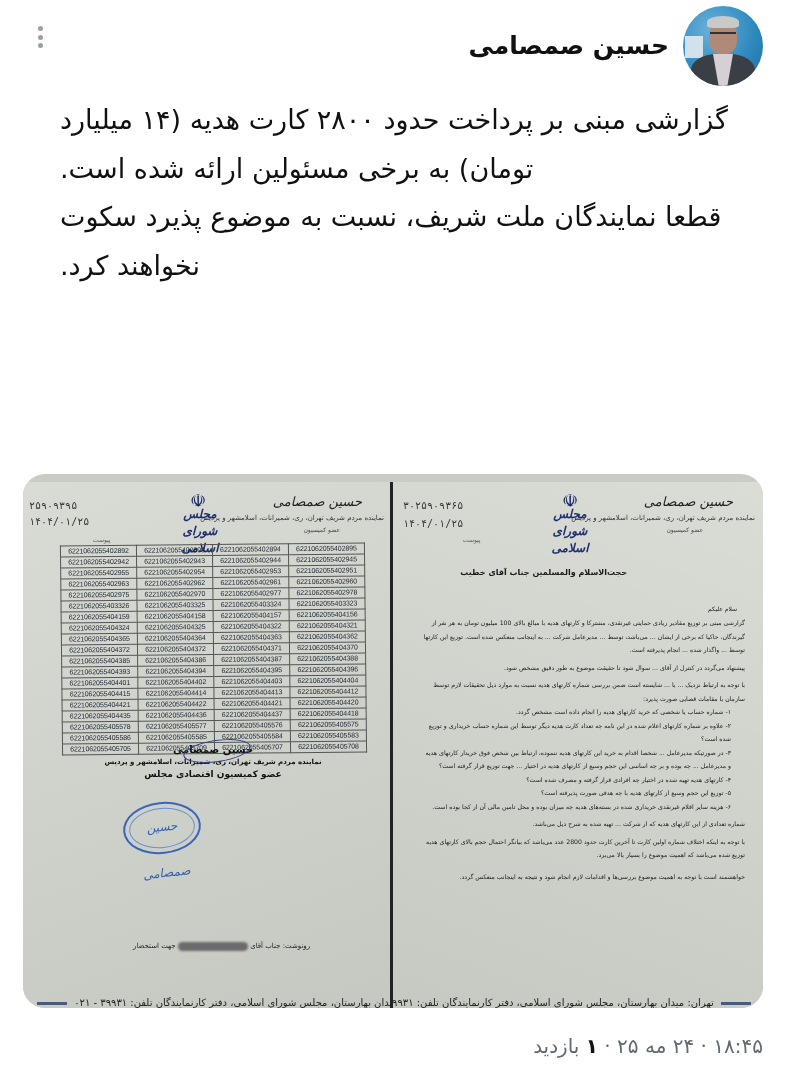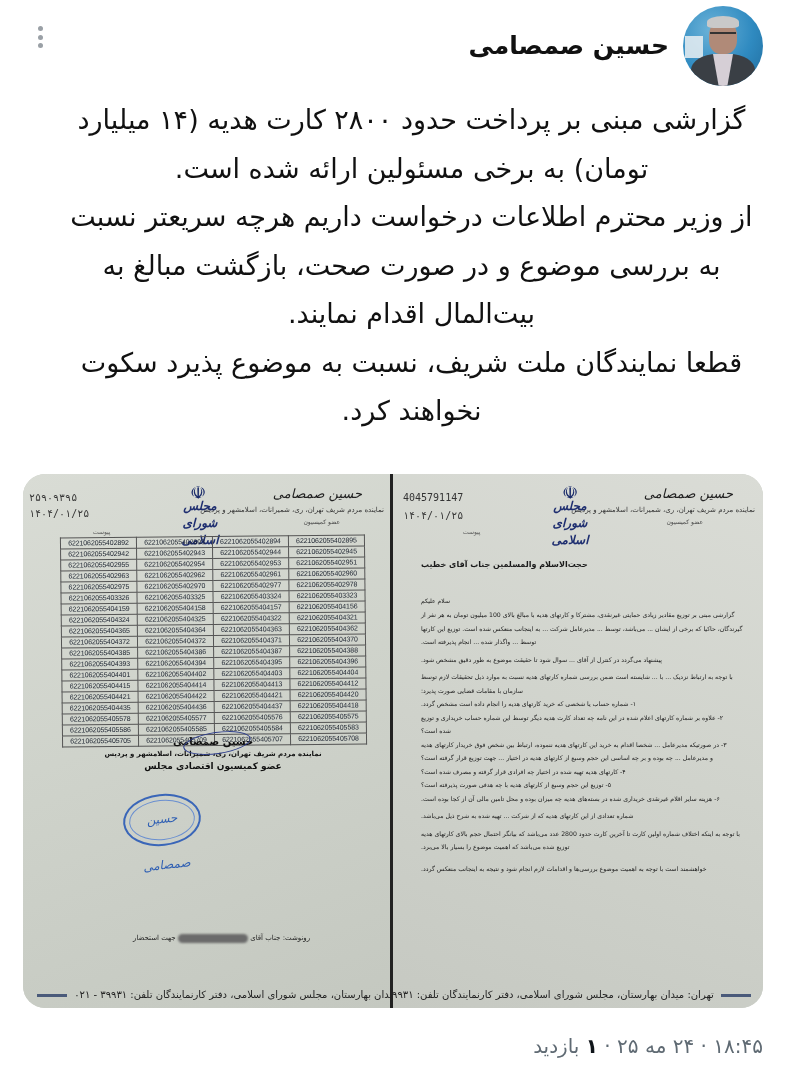--- a/index.html
+++ b/index.html
@@ -16,27 +16,27 @@
   .avatar .hair { position: absolute; left: 24px; top: 10px; width: 32px; height: 12px; border-radius: 50% 50% 20% 20%; background: #c9c9c9; }
   .avatar .glasses { position: absolute; left: 27px; top: 26px; width: 26px; height: 5px; border-top: 2px solid #333; }
   .avatar .body { position: absolute; left: 8px; top: 48px; width: 64px; height: 40px; border-radius: 40% 40% 0 0; background: #3a3f45; }
   .avatar .shirt { position: absolute; left: 30px; top: 48px; width: 20px; height: 34px; background: #d6cfd6; clip-path: polygon(0 0, 100% 0, 70% 100%, 30% 100%); }
   .avatar .screen { position: absolute; left: 2px; top: 30px; width: 18px; height: 22px; background: #e9eef2; opacity: .85; }
 
   .names { display: flex; flex-direction: column; align-items: flex-end; }
   .display-name { font-size: 25px; font-weight: bold; color: #111; direction: rtl; line-height: 34px; }
   .handle { font-size: 24px; color: #5b6670; line-height: 30px; }
 
-  .tweet-text { position: absolute; left: 60px; right: 22px; top: 96px; direction: rtl; text-align: center;
+  .tweet-text { position: absolute; left: 60px; right: 22px; top: 96px; direction: rtl; text-align: left;
     font-family: "DejaVu Sans", sans-serif; font-size: 27px; line-height: 48.5px; color: #111; }
   .tweet-text p { margin: 0; }
 
   .media { position: absolute; left: 23px; top: 474px; width: 740px; height: 534px; border-radius: 22px; overflow: hidden;
     background: #c8ccc4; display: flex; }
-  .doc { position: relative; height: 100%; background: linear-gradient(160deg, #d9dcd5 0%, #cfd3cb 45%, #c4c8c0 100%); overflow: hidden; }
+  .doc { position: relative; height: 100%; background: linear-gradient(160deg, #d9dcd5 0%, #cfd3cb 45%, #c4c8c0 100%); overflow: hidden; margin-top: 8px; }
   .doc-left { width: 370px; border-right: 3px solid #222; }
   .doc-right { width: 370px; background: linear-gradient(200deg, #dadcd6 0%, #d0d3cc 50%, #c6c9c2 100%); }
 
   .letterhead { position: absolute; top: 4px; left: 0; right: 0; height: 62px; }
   .emblem { position: absolute; top: 4px; width: 18px; height: 22px; color: #1a2b6a; font-size: 18px; font-weight: bold; text-align: center; line-height: 22px; }
   .majlis-logo { position: absolute; top: 20px; width: 62px; height: 34px; color: #1e2e70; font-size: 12px; font-style: italic; font-weight: bold; text-align: center; line-height: 17px; direction: rtl; }
   .mp-name { position: absolute; top: 8px; font-size: 13px; color: #222; font-style: italic; direction: rtl; }
   .mp-sub { position: absolute; top: 28px; font-size: 7px; color: #333; direction: rtl; white-space: nowrap; }
   .mp-sub2 { position: absolute; top: 40px; font-size: 6px; color: #444; direction: rtl; }
   .ref { position: absolute; font-size: 10px; color: #333; font-family: "DejaVu Sans Mono", monospace; direction: ltr; white-space: nowrap; }
@@ -52,21 +52,21 @@
   .sig-role2 { font-size: 9px; font-weight: bold; color: #111; margin-top: 3px; }
   .stamp { position: absolute; left: 100px; top: 320px; width: 78px; height: 52px; border: 2px solid #3a66b8; border-radius: 50%; color: #2f5fb3; font-size: 12px; font-style: italic; text-align: center; line-height: 46px; transform: rotate(-6deg); direction: rtl; }
   .stamp::before { content: ""; position: absolute; left: 4px; top: 4px; right: 4px; bottom: 4px; border: 1px solid #6a8fd0; border-radius: 50%; }
 
   .cc-line { position: absolute; left: 110px; top: 764px; font-size: 7px; color: #222; direction: rtl; text-align: center; }
   .redact { display: inline-block; background: #6b6b6b; border-radius: 6px; height: 9px; vertical-align: middle; filter: blur(1.2px); }
 
   .footer-line { position: absolute; bottom: 8px; font-size: 10px; color: #222; direction: rtl; white-space: nowrap; }
   .footer-bar { display: inline-block; width: 30px; height: 3px; background: #4a5a7a; vertical-align: middle; margin: 0 4px; }
 
-  .letter-body { position: absolute; right: 18px; left: 28px; top: 84px; direction: rtl; text-align: left; color: #1a1a1a; }
+  .letter-body { position: absolute; right: 18px; left: 28px; top: 84px; direction: rtl; text-align: right; color: #1a1a1a; }
   .addressee { font-size: 8px; font-weight: bold; line-height: 13px; padding-right: 118px; }
   .greet { font-size: 6px; margin-top: 26px; padding-right: 8px; }
   .para { font-size: 6.2px; line-height: 13.5px; margin-top: 4px; }
   .item { font-size: 6.2px; line-height: 13.5px; padding-right: 14px; }
   .closing { font-size: 6.2px; line-height: 13.5px; margin-top: 8px; }
 
   .meta { position: absolute; right: 22px; top: 1034px; direction: rtl; font-size: 20px; color: #5f6a73; white-space: nowrap; margin-left: 38px; }
   .meta .views-num { font-weight: bold; color: #0f1419; }
 </style>
 </head>
@@ -87,21 +87,20 @@
     <div class="hair"></div>
     <div class="glasses"></div>
   </div>
   <div class="names">
     <div class="display-name">حسین صمصامی</div>
   </div>
 </div>
 
 <div class="tweet-text">
   <p>گزارشی مبنی بر پرداخت حدود ۲۸۰۰ کارت هدیه (۱۴ میلیارد تومان) به برخی مسئولین ارائه شده است.</p>
-  <p>از وزیر محترم اطلاعات درخواست داریم هرچه سریعتر نسبت به بررسی موضوع و در صورت صحت، بازگشت مبالغ به بیت‌المال اقدام نمایند.</p>
   <p>قطعا نمایندگان ملت شریف، نسبت به موضوع پذیرد سکوت نخواهند کرد.</p>
 </div>
 
 <div class="media">
 
   <div class="doc doc-left">
     <div class="letterhead">
       <div class="ref" style="left:6px; top:14px;">۲۵۹۰۹۳۹۵</div>
       <div class="ref" style="left:6px; top:30px;">۱۴۰۴/۰۱/۲۵</div>
       <div class="ref-small" style="left:70px; top:50px;">پیوست</div>
@@ -247,21 +246,21 @@
 
     <div class="footer-line" style="left:10px;">
       <span class="footer-bar"></span>
       <span>تهران: میدان بهارستان، مجلس شورای اسلامی، دفتر کارنمایندگان   تلفن: ۳۹۹۳۱ - ۰۲۱</span>
       <span class="footer-bar"></span>
     </div>
   </div>
 
   <div class="doc doc-right">
     <div class="letterhead">
-      <div class="ref" style="left:10px; top:14px;">4045791147</div>
+      <div class="ref" style="left:10px; top:14px;">۳۰۲۵۹۰۹۳۶۵</div>
       <div class="ref" style="left:10px; top:32px;">۱۴۰۴/۰۱/۲۵</div>
       <div class="ref-small" style="left:70px; top:50px;">پیوست</div>
       <div class="emblem" style="left:168px;">☫</div>
       <div class="majlis-logo" style="left:146px;">مجلس شورای اسلامی</div>
       <div class="mp-name" style="right:30px;">حسین صمصامی</div>
       <div class="mp-sub" style="right:8px;">نماینده مردم شریف تهران، ری، شمیرانات، اسلامشهر و پردیس</div>
       <div class="mp-sub2" style="right:60px;">عضو کمیسیون</div>
     </div>
 
     <div class="letter-body">

